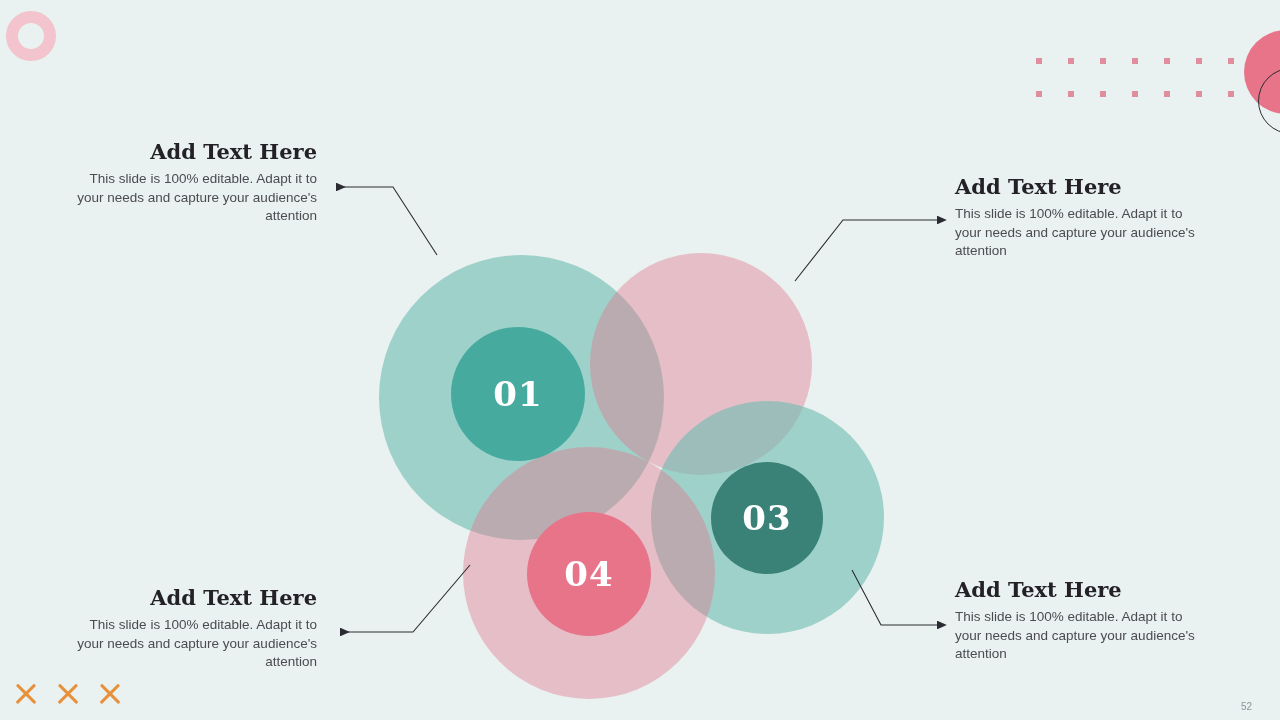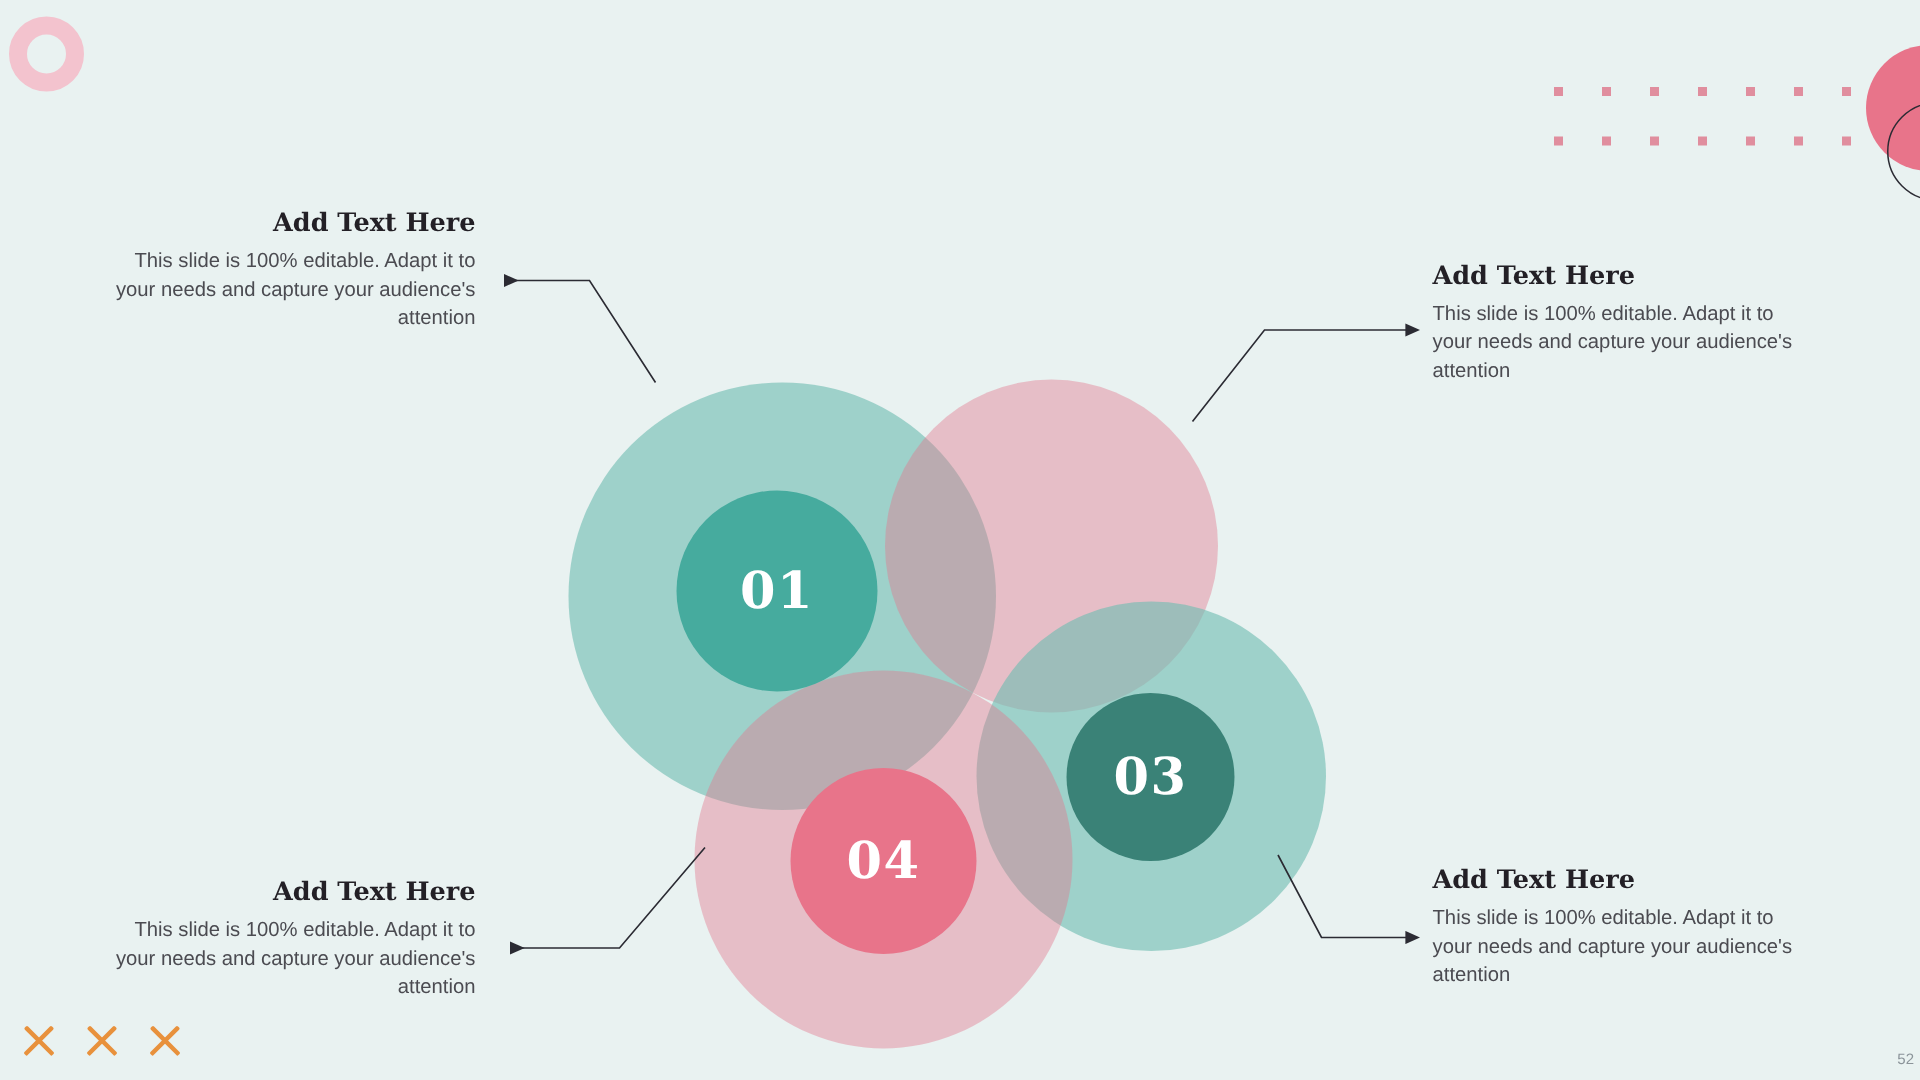--- a/index.html
+++ b/index.html
@@ -116,21 +116,21 @@
   .innerc.darkteal { background: #3a8277; }
 
   
   .callout {
     position: absolute;
     width: 252px;
   }
   .callout .ct {
     font-family: "DejaVu Serif", "Liberation Serif", serif;
     font-weight: 700;
-    font-size: 17px;
+    font-size: 21px;
     color: #232026;
     margin: 0 0 6px 0;
     line-height: 1.2;
   }
   .callout .cb {
     font-family: "Liberation Sans", sans-serif;
     font-size: 13.5px;
     color: #4b4b51;
     line-height: 1.38;
     margin: 0;
@@ -169,21 +169,21 @@
     width: 26px;
     height: 3.4px;
     background: #e8913c;
     border-radius: 1px;
   }
   .x-marks span::before { transform: translate(-50%,-50%) rotate(45deg); }
   .x-marks span::after  { transform: translate(-50%,-50%) rotate(-45deg); }
 
   .page-num {
     position: absolute;
-    right: 4px;
+    right: 28px;
     bottom: 8px;
     font-size: 10px;
     color: #8b949a;
     font-family: "Liberation Sans", sans-serif;
   }
 </style>
 </head>
 <body>
 
 <div class="slide">

